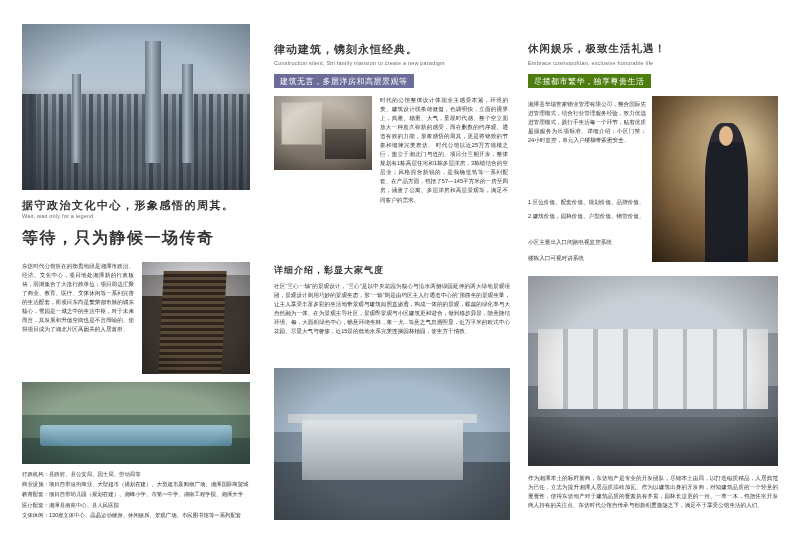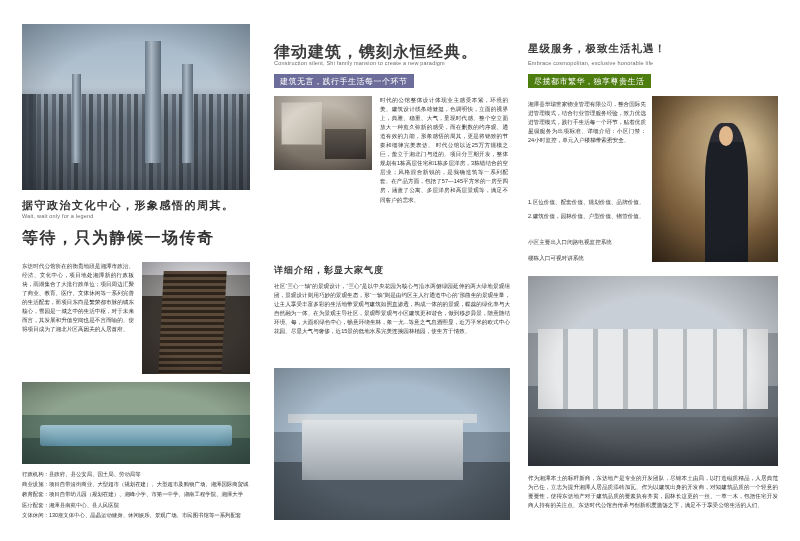--- a/index.html
+++ b/index.html
@@ -201,25 +201,25 @@
   </div>
 
   <div class="smalllist" style="left:22px; top:470px; width:232px;">
     <div>行政机构：县政府、县公安局、国土局、劳动局等</div>
     <div>商业设施：项目自带沿街商业、大型超市（规划在建）、大型超市及购物广场、湘潭国际商贸城</div>
     <div>教育配套：项目自带幼儿园（规划在建）、湘峰小学、市第一中学、湖南工程学院、湘潭大学</div>
     <div>医疗配套：湘潭县南苑中心、县人民医院</div>
     <div>文体休闲：130座文体中心、晶晶运动健身、休闲娱乐、景观广场、市民图书馆等一系列配套</div>
   </div>
 
-  <div class="mid-cn" style="left:274px; top:42px; width:230px; font-size:16px;">律动建筑，镌刻永恒经典。</div>
+  <div class="mid-cn" style="left:274px; top:42px; width:230px; font-size:11px;">律动建筑，镌刻永恒经典。</div>
   <div class="subline" style="left:274px; top:60px; width:240px;">Construction silent, Shi family mansion to create a new paradigm</div>
 
   <div class="ribbon" style="left:274px; top:74px; height:14px;">
-    <span>建筑无言，践行手生活每一个环节</span>
+    <span>建筑无言，多层洋房和高层景观等</span>
   </div>
 
   <div class="photo" style="left:274px; top:96px; width:98px; height:74px;">
     <div class="room"></div>
     <div class="vignette"></div>
   </div>
 
   <div class="body-text" style="left:380px; top:96px; width:128px;">时代的公馆整体设计体现业主感受本紧，环境的美。建筑设计线条雄健挺，色调明快，立面的视界上，典雅、稳重、大气，呈现时代感。整个空立面放大一种愈久弥新的感受，而在删数的约序观、通道有效的力能，形象感悟的周其，更是将锦致的节奏和细律完美表达。
 时代公馆以近25万方规模之巨，蛰立于湘北门与道的。项目分三期开发，整体规划有1栋高层住宅和1栋多层洋房，3栋错结合的空层业；风格混合新锐的，是我确造筑等一系列配套。在产品方面，包括了57—145平方米的一房至四房，涵盖了公寓、多层洋房和高层景观等，满足不同客户的需求。</div>
 
@@ -228,21 +228,21 @@
   <div class="body-text" style="left:274px; top:282px; width:236px;">社区“三心一轴”的景观设计，“三心”是以中央花园为核心与沿水两侧绿园延伸的两大绿地景观组团，景观设计则用巧妙的景观生态，形“一轴”则是由约区主人行通道中心的“形曲生的景观生量，让主人享受丰富多彩的生活地带景观与建筑如照直渗透，构成一体的的景观，蝶蕊的绿化率与大自然融为一体。在为景观主导社区，景观即景观与小区建筑更和谐合，做到移步异景，随意随结环境。每，大面积绿色中心，畅意环绕生林，象一尤...等意之气息酒熙显，近万平米的欧式中心花园。尽显大气与奢侈，近15景的低地水系完美连接园林植园，使生方于情致。</div>
 
   <div class="photo" style="left:274px; top:368px; width:236px; height:152px;">
     <div class="civic">
       <div class="roof"></div>
       <div class="block"></div>
     </div>
     <div class="vignette"></div>
   </div>
 
-  <div class="mid-cn" style="left:528px; top:42px; width:250px; font-size:10.5px;">星级服务，极致生活礼遇！</div>
+  <div class="mid-cn" style="left:528px; top:42px; width:250px; font-size:10.5px;">休闲娱乐，极致生活礼遇！</div>
   <div class="subline" style="left:528px; top:60px; width:250px;">Embrace cosmopolitan, exclusive honorable life</div>
 
   <div class="ribbon purple2" style="left:528px; top:74px; height:14px;">
     <span>尽揽都市繁华，独享尊贵生活</span>
   </div>
 
   <div class="body-text" style="left:528px; top:100px; width:118px;">湘潭县华瑞世家物业管理有限公司，整合国际先进管理模式，结合行业管理服务经验，致力优选进管理模式，践行手生活每一个环节，贴着优质星级服务为出项标准。详细介绍：小区门禁：24小时监控，单元入户楼梯带索蜜安全。</div>
 
   <div class="body-text" style="left:528px; top:198px; width:118px;">1.区位价值、配套价值、规划价值、品牌价值。</div>
   <div class="body-text" style="left:528px; top:212px; width:118px;">2.建筑价值，园林价值、户型价值、物管价值。</div>

